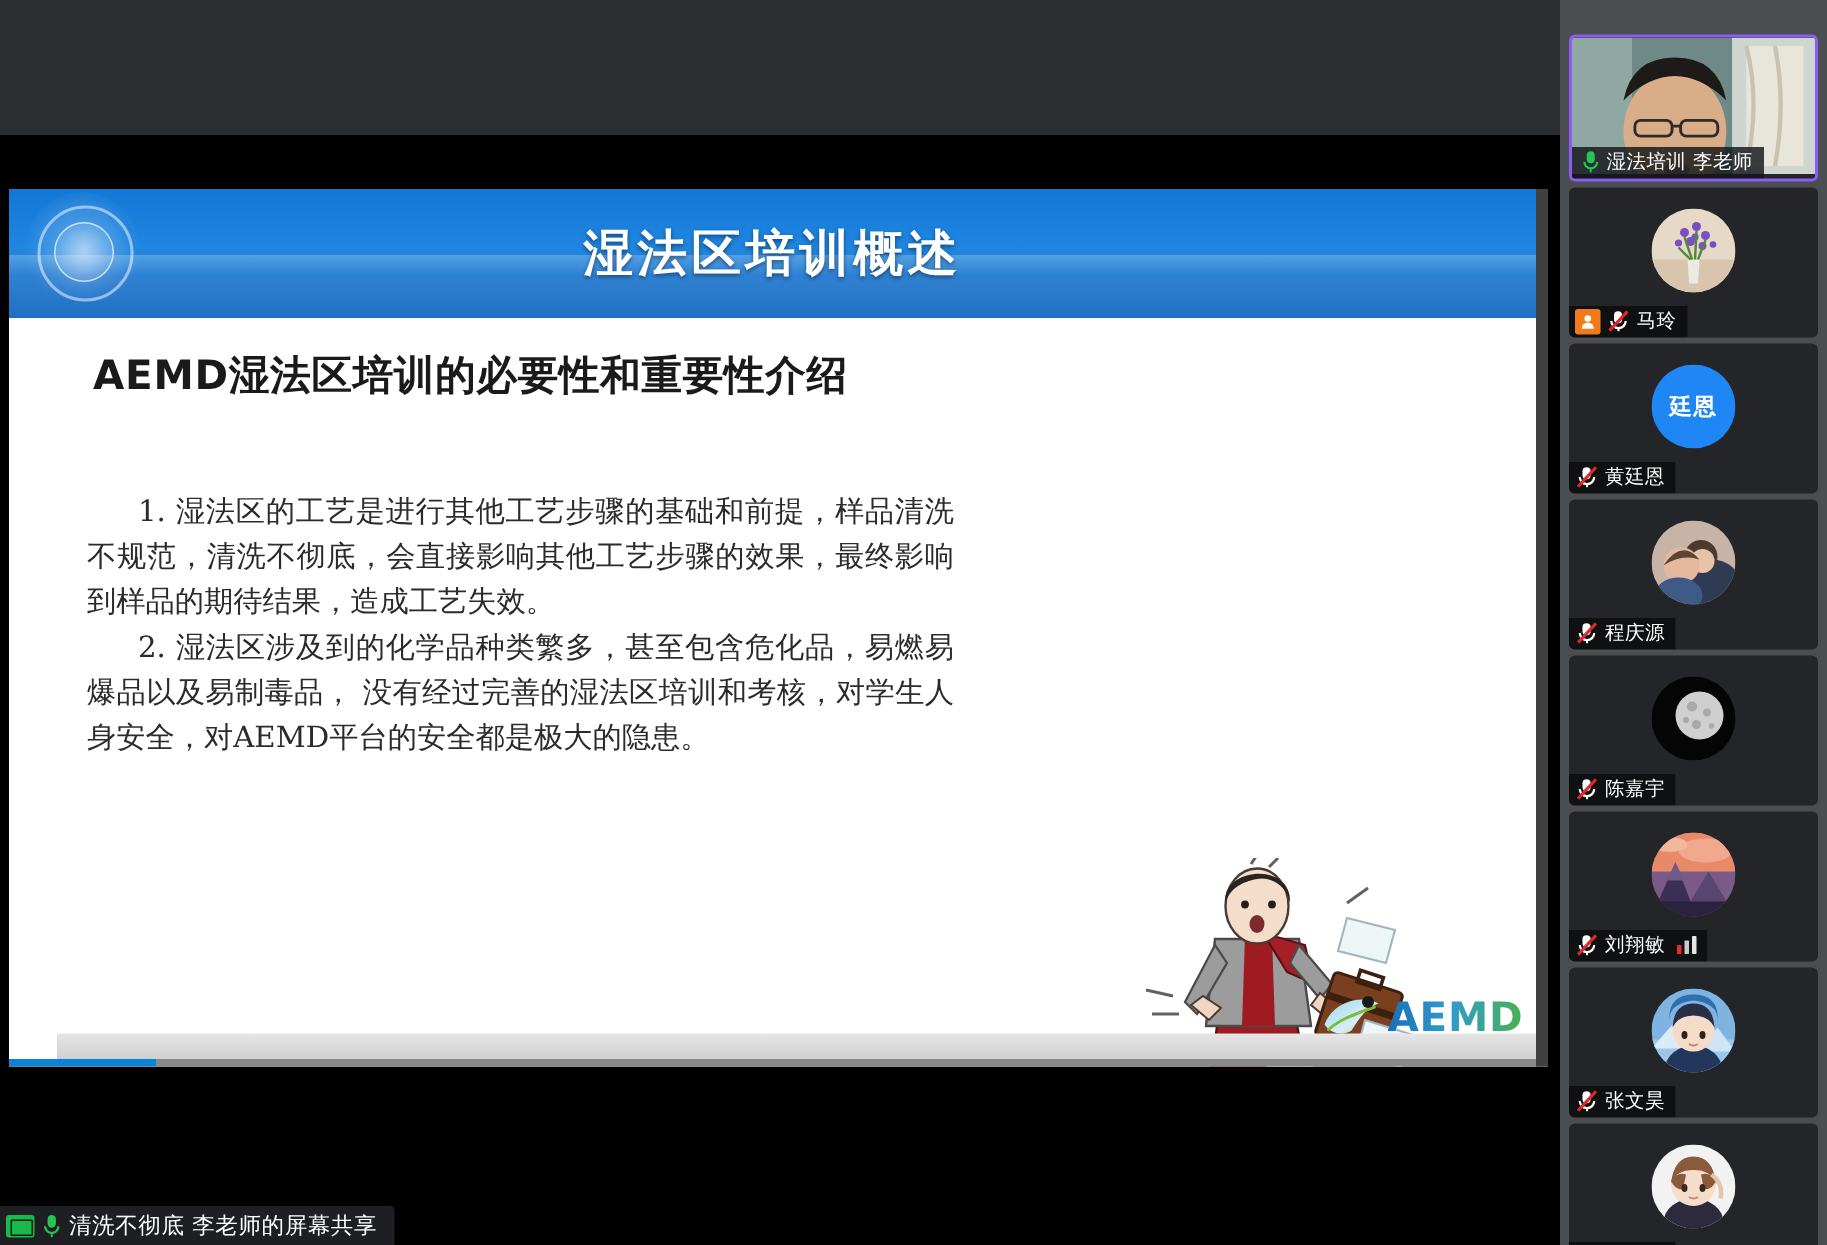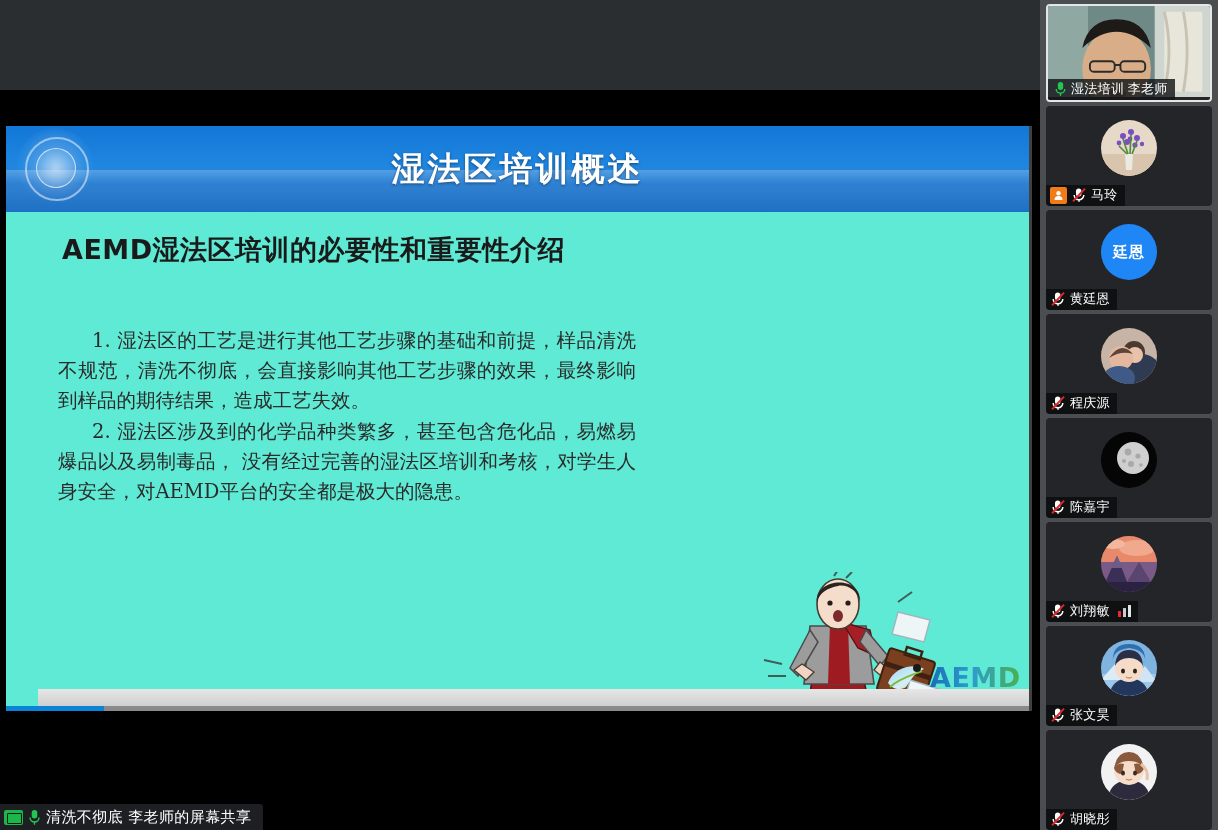--- a/index.html
+++ b/index.html
@@ -12,22 +12,22 @@
   .app { position: relative; width: 1218px; height: 830px; background:#000; }
 
   
   .stage { position:absolute; left:0; top:0; width:1040px; height:830px; background:#000; }
   .stage-top-filler { position:absolute; left:0; top:0; width:1040px; height:90px; background:#2b2e31; }
   .stage-black { position:absolute; left:0; top:90px; width:1040px; height:740px; background:#000; }
 
   
   .slide {
     position:absolute; left:6px; top:126px; width:1026px; height:585px;
-    background:#5eead4; overflow:hidden;
-    border-right:3px solid #404040;
+    background:#ffffff; overflow:hidden;
+    border-right:8px solid #404040;
   }
   .slide-banner {
     position:absolute; left:0; top:0; width:100%; height:86px;
     background:linear-gradient(180deg,#1277d6 0%, #1f86e0 45%, #2f7fd0 72%, #1d70c4 100%);
     overflow:hidden;
   }
   .banner-sheen {
     position:absolute; left:0; top:44px; width:100%; height:14px;
     background:linear-gradient(180deg,rgba(255,255,255,.22),rgba(255,255,255,0));
   }
@@ -115,21 +115,21 @@
 
   
   .sidebar {
     position:absolute; right:0; top:0; width:178px; height:830px;
     background:#4b4e51;
   }
   .thumb {
     position:relative; margin:4px 6px 4px 6px; height:100px;
     background:#232528; border-radius:4px; overflow:hidden;
   }
-  .thumb.first { height:98px; margin-top:4px; border:2px solid #e5e5e5;font-family:Liberation Serif, serif; }
+  .thumb.first { height:98px; margin-top:23px; border:2px solid #8b5cf6; }
   .thumb-video { position:absolute; inset:0; }
   .thumb-avatar {
     position:absolute; left:50%; top:42%; transform:translate(-50%,-50%);
     width:56px; height:56px; border-radius:50%; overflow:hidden;
   }
   .avatar-initials {
     width:100%; height:100%; display:flex; align-items:center; justify-content:center;
     background:#1f86f5; color:#fff; font-size:15px; font-weight:600; letter-spacing:1px;
   }
   .name-strip {

